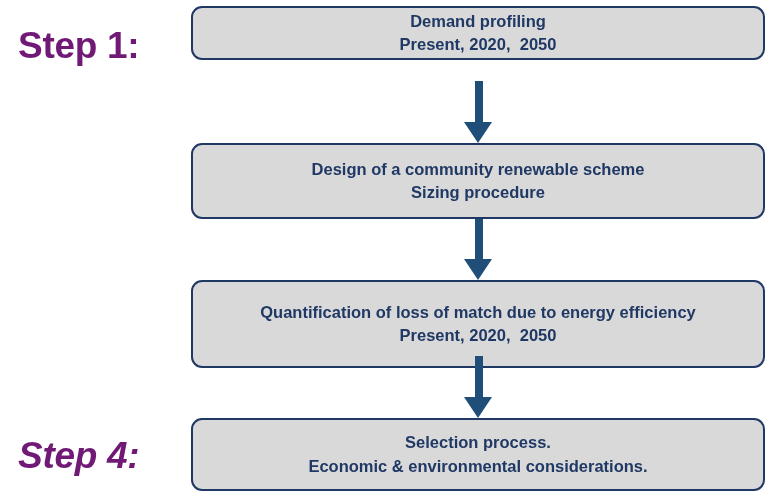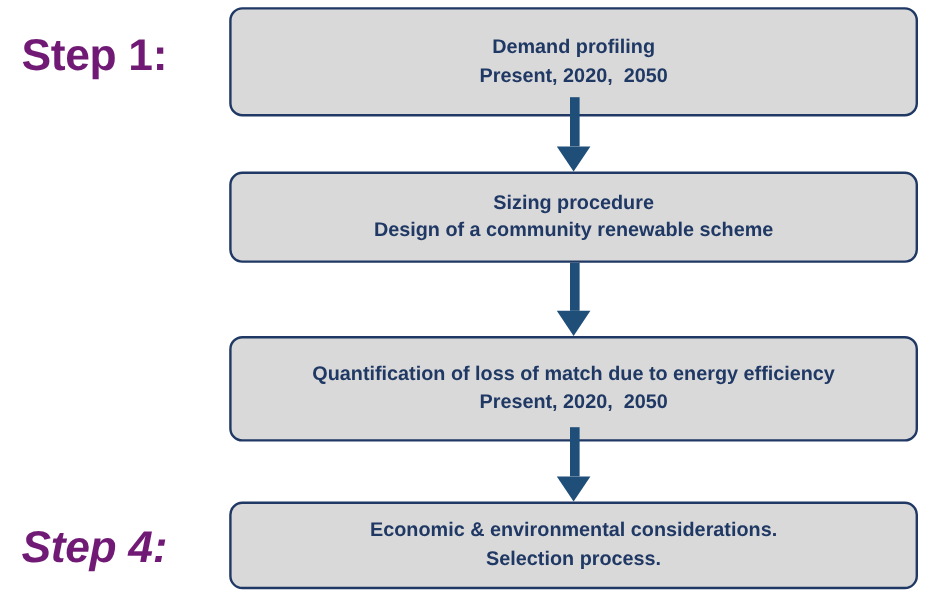--- a/index.html
+++ b/index.html
@@ -83,21 +83,21 @@
     border-right: 14.5px solid transparent;
     border-top: 21px solid #1F4E79;
   }
 
   
   #step-row-1 .step-label, #label-1 { top: 27px; }
   #label-2 { top: 163px; }
   #label-3 { top: 300px; }
   #label-4 { top: 437px; font-style: italic; }
 
-  #box-1 { top: 6px;   height: 91px; }
+  #box-1 { top: 6px;   height: 54px; }
   #box-2 { top: 143px; height: 76px; }
   #box-3 { top: 280px; height: 88px; }
   #box-4 { top: 418px; height: 73px; }
 
   #arrow-1 { top: 81px;  height: 62px; }
   #arrow-1 .shaft { height: 41px; }
   #arrow-1 .head  { top: 41px; }
 
   #arrow-2 { top: 219px; height: 61px; }
   #arrow-2 .shaft { height: 40px; }
@@ -119,22 +119,22 @@
     <div class="box-line">Present, 2020,  2050</div>
   </div>
 
   <div class="arrow" id="arrow-1">
     <div class="shaft"></div>
     <div class="head"></div>
   </div>
 
 
   <div class="process-box" id="box-2">
+    <div class="box-line">Design of a community renewable scheme</div>
     <div class="box-line">Sizing procedure</div>
-    <div class="box-line">Design of a community renewable scheme</div>
   </div>
 
   <div class="arrow" id="arrow-2">
     <div class="shaft"></div>
     <div class="head"></div>
   </div>
 
 
   <div class="process-box" id="box-3">
     <div class="box-line">Quantification of loss of match due to energy efficiency</div>
@@ -142,17 +142,17 @@
   </div>
 
   <div class="arrow" id="arrow-3">
     <div class="shaft"></div>
     <div class="head"></div>
   </div>
 
   <div class="step-label" id="label-4">Step 4:</div>
 
   <div class="process-box" id="box-4">
+    <div class="box-line">Selection process.</div>
     <div class="box-line">Economic &amp; environmental considerations.</div>
-    <div class="box-line">Selection process.</div>
   </div>
 
 </div>
 
 </body></html>

